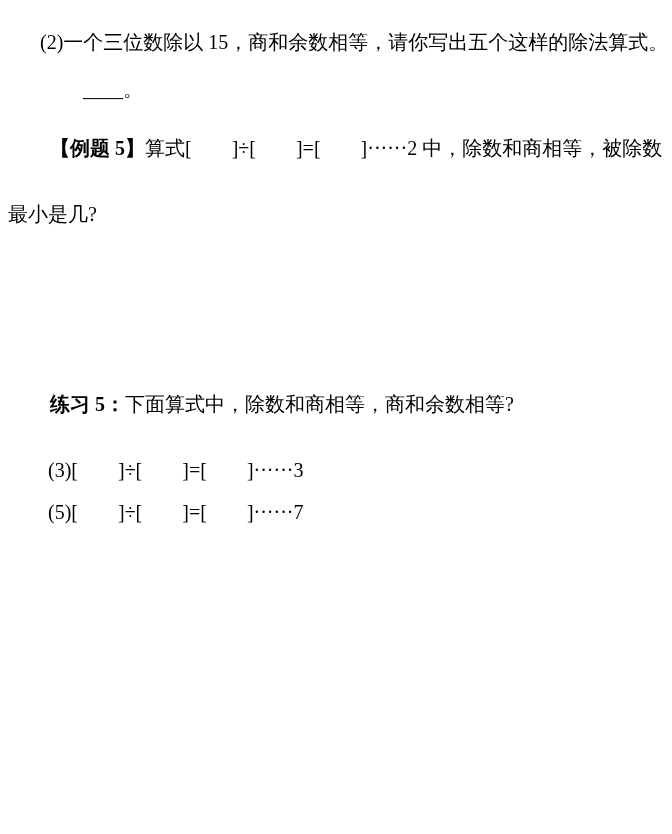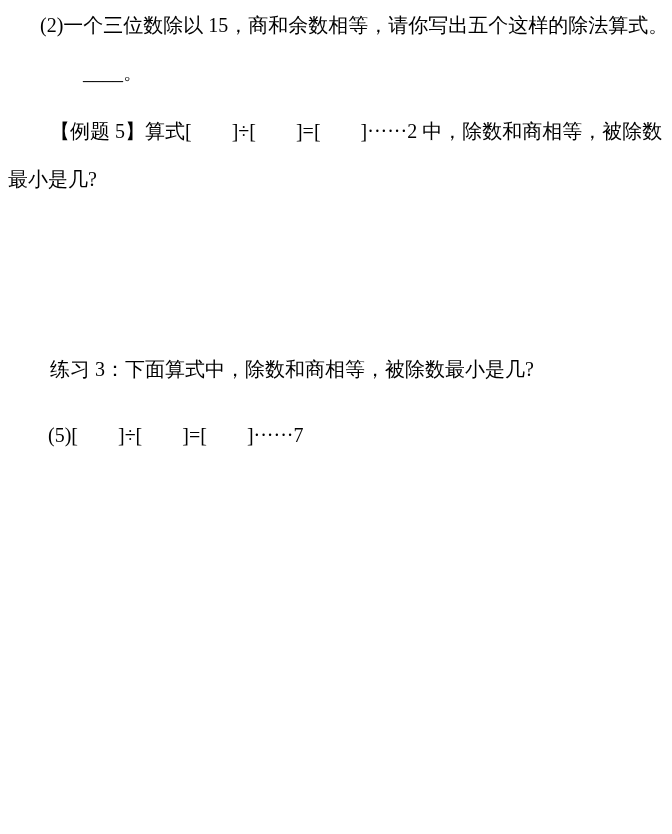--- a/index.html
+++ b/index.html
@@ -9,59 +9,60 @@
   }
   .page {
     position: relative;
     width: 672px;
     height: 834px;
     background: #ffffff;
     color: #000000;
     font-family: "Liberation Serif", "DejaVu Serif", serif;
     font-size: 20px;
     box-sizing: border-box;
-    padding-top: 13px;
+    padding-top: 30px;
     overflow: hidden;
   }
   .line {
     line-height: 24px;
     white-space: pre-wrap;
   }
   .q2        { margin-left: 40px; margin-top: 0; }
   .q3l1      { margin-left: 37px; margin-top: 181px; }
   .q3l2      { margin-left: 83px; margin-top: 23px; }
   .ex5l1     { margin-left: 30px; margin-top: 11px; }
-  .ex5l2     { margin-left: 8px;  }
+  .ex5l2     { margin-left: 8px;  margin-top: 18px; }
   .pr5head   { margin-left: 30px; margin-top: 142px; }
   .pritem    { margin-left: 48px; margin-top: 18px; }
   .pritem.first { margin-top: 20px; }
   .bold-label {
-    font-weight: 400;
+    font-weight: 700;
     text-align: center;
   }
 </style>
 </head>
 <body>
 
 <div class="page">
 
   <div class="line q2">(2)一个三位数除以 15，商和余数相等，请你写出五个这样的除法算式。</div>
 
 
   <div class="line q3l2">____。</div>
 
   <div class="line ex5l1">
     <span class="bold-label">【例题 5】</span><span>算式[        ]÷[        ]=[        ]······2 中，除数和商相等，被除数</span>
   </div>
 
   <div class="line ex5l2">最小是几?</div>
 
   <div class="line pr5head">
-    <span class="bold-label">练习 3：</span><span>下面算式中，除数和商相等，被除数最小是几?</span>
+    <span class="bold-label">练习 5：</span><span>下面算式中，除数和商相等，商和余数相等?</span>
   </div>
 
 
 
+  <div class="line pritem">(3)[        ]÷[        ]=[        ]······3</div>
 
 
   <div class="line pritem">(5)[        ]÷[        ]=[        ]······7</div>
 
 </div>
 
 </body></html>

